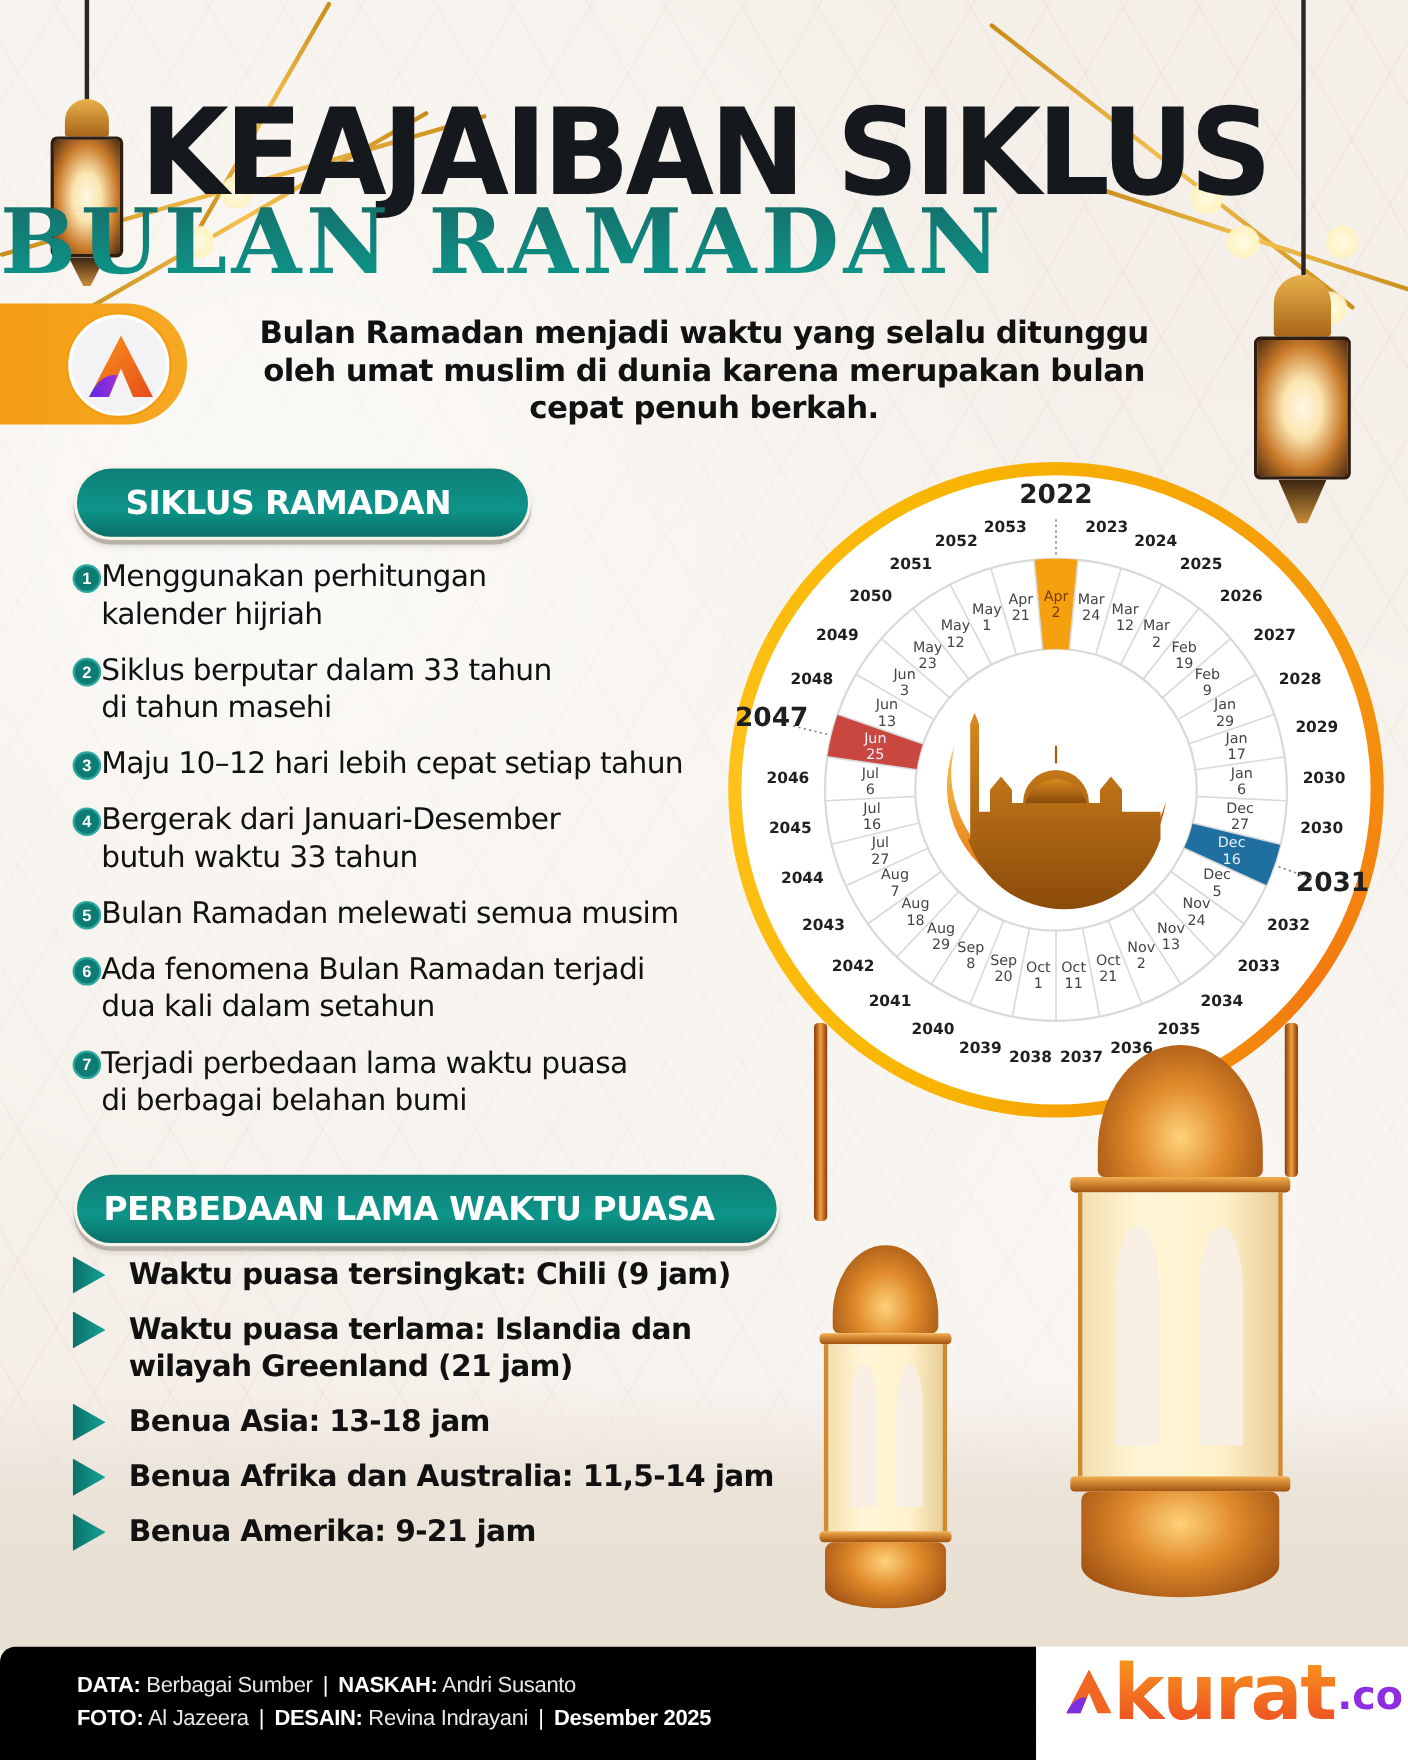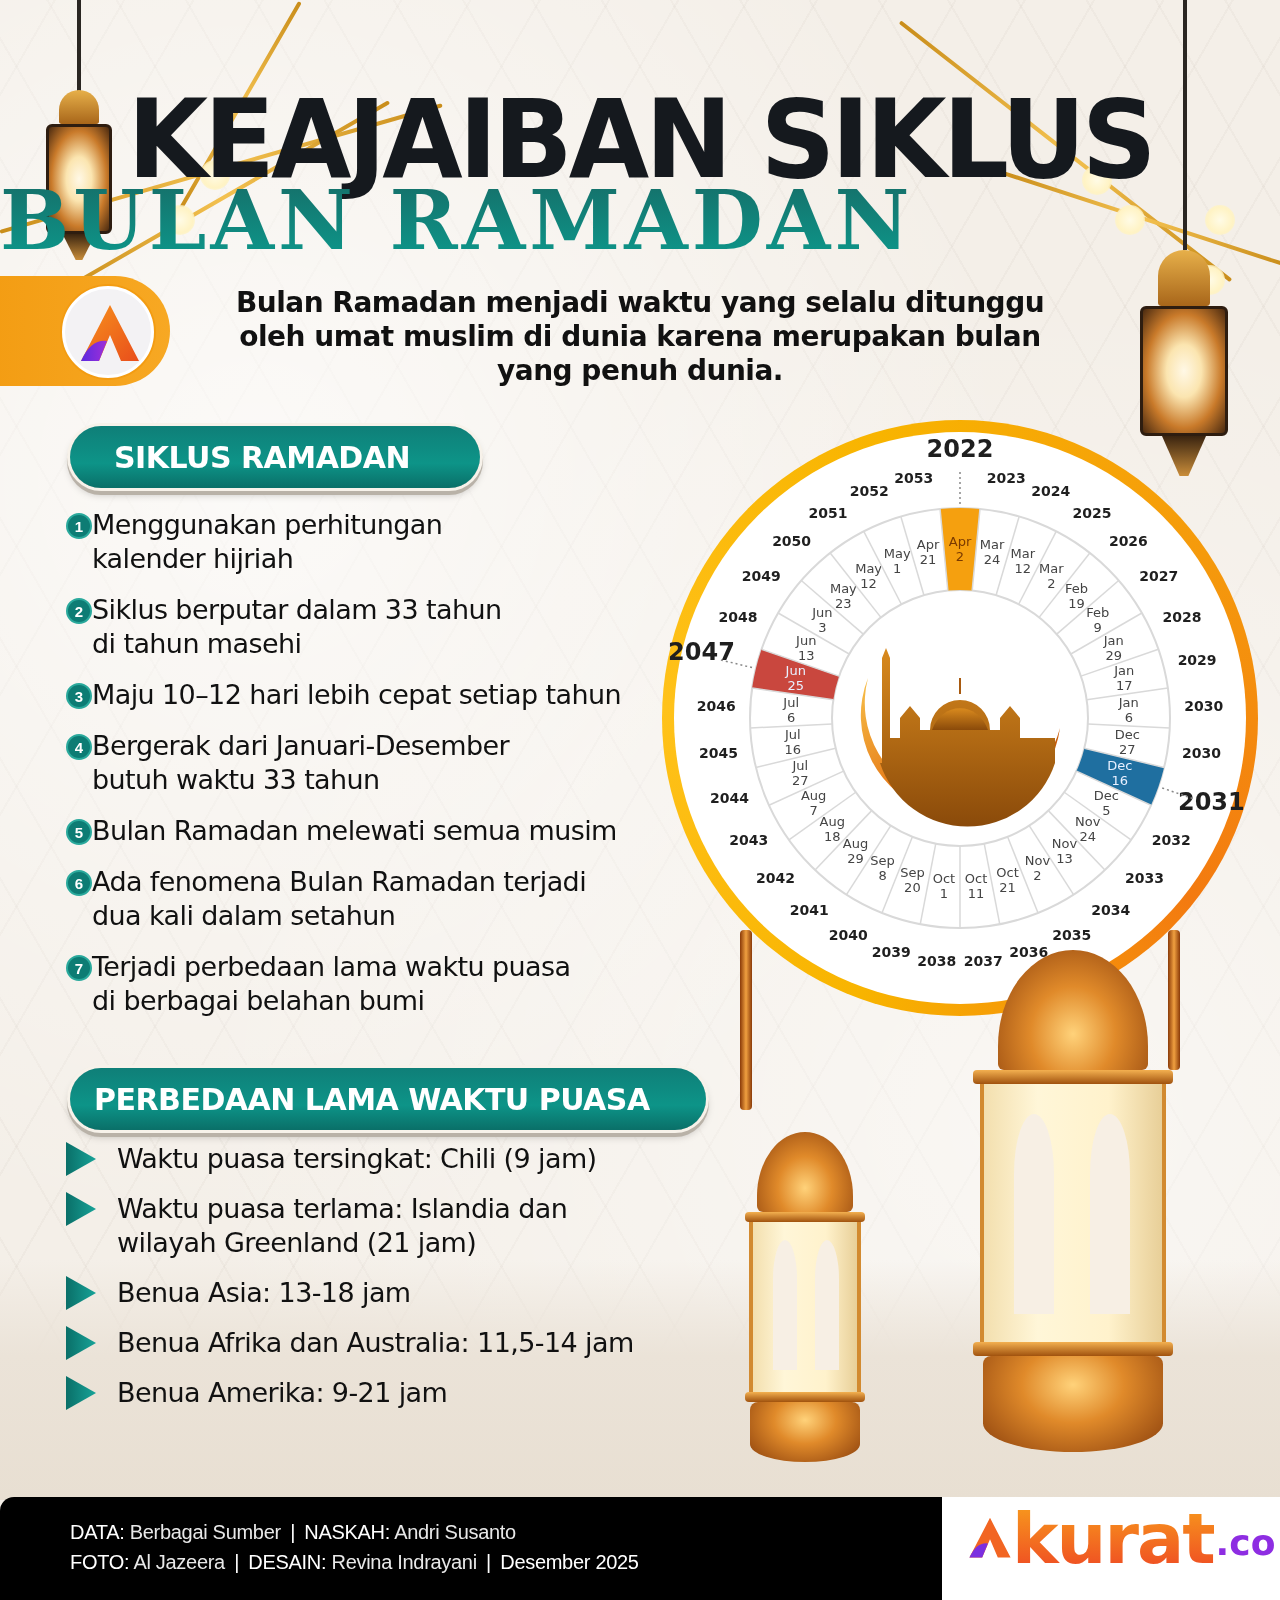--- a/index.html
+++ b/index.html
@@ -79,21 +79,21 @@
   }
   .num-text { font-size: 27px; line-height: 34px; color: #111; font-family: "DejaVu Sans", sans-serif; letter-spacing: -0.6px; }
 
   .arrow-list { position: absolute; left: 66px; top: 1142px; width: 660px; }
   .arrow-item { display: flex; align-items: flex-start; margin-bottom: 16px; }
   .arrow-icon {
     flex: 0 0 30px; width: 30px; height: 34px; margin-top: 0;
     background: linear-gradient(90deg,#0a6f68,#17a398);
     clip-path: polygon(0 0,100% 50%,0 100%);
   }
-  .arrow-text { margin-left: 21px; font-size: 27px; line-height: 34px; color: #111; font-family: "DejaVu Sans", sans-serif; letter-spacing: -0.6px; }
+  .arrow-text { margin-left: 21px; font-size: 27px; line-height: 34px; color: #111; font-family: "DejaVu Sans", sans-serif; letter-spacing: -0.6px; font-weight: bold; }
 
   
   .ring {
     position: absolute; left: 662px; top: 420px; width: 596px; height: 596px; border-radius: 50%;
     background: conic-gradient(from 200deg, #f8b400, #ffc21a, #f8b400, #f59a0c, #f37a10, #f8b400);
     padding: 12px;
   }
   .ring-inner { width: 100%; height: 100%; border-radius: 50%; background: #fff; }
   .wheel-svg { position: absolute; left: 662px; top: 420px; }
 
@@ -105,21 +105,21 @@
   .l-body { background: linear-gradient(90deg,#f3dfae,#fff6d8 30%,#fff2cc 70%,#e8cf98); border-left: 4px solid #d28a30; border-right: 4px solid #d28a30; position: relative; margin: 0 auto; }
   .l-window { position: absolute; background: #f7efe4; border-radius: 50% 50% 0 0 / 30% 30% 0 0; }
   .l-base { background: radial-gradient(ellipse at 50% 30%, #ffd27a 0%, #e08a2a 40%, #8a3f0c 100%); border-radius: 8px 8px 50% 50% / 8px 8px 30% 30%; margin: 0 auto; }
   .l-rim { background: linear-gradient(180deg,#f3b050,#a0520e); border-radius: 4px; margin: 0 auto; }
 
   
   .footer { position: absolute; left: 0; top: 1497px; width: 1280px; height: 103px; }
   .footer-dark { position: absolute; left: 0; top: 0; width: 942px; height: 103px; background: #000; border-top-left-radius: 14px; }
   .footer-light { position: absolute; left: 942px; top: 0; width: 338px; height: 103px; background: #fff; }
   .credit { position: absolute; left: 70px; color: #fff; font-size: 20px; font-family: "Liberation Sans", sans-serif; letter-spacing: -0.3px; }
-  .credit .lbl { font-weight: normal; }
+  .credit .lbl { font-weight: bold; }
   .credit .val { font-weight: normal; color: #e8e8e8; }
   .credit .sep { color: #fff; margin: 0 4px; }
   .brand { position: absolute; left: 968px; top: 12px; display: flex; align-items: flex-end; }
   .brand-word { font-family: "DejaVu Sans", sans-serif; font-weight: bold; font-size: 70px; color: #f26522; letter-spacing: -2px; line-height: 60px;
     background: linear-gradient(180deg,#f7941d,#ef4e23); -webkit-background-clip: text; background-clip: text; -webkit-text-fill-color: transparent; }
   .brand-co { font-family: "DejaVu Sans", sans-serif; font-weight: bold; font-size: 36px; color: #8e2de2; line-height: 52px; margin-left: 2px; }
 </style>
 </head>
 <body>
 
@@ -169,21 +169,21 @@
         </linearGradient>
     </defs>
     <polygon points="31,4 60,60 42,60 31,34 20,60 2,60" fill="url(#ga)"></polygon>
     <path d="M2,60 Q12,38 28,40 L20,60 Z" fill="url(#gb)"></path>
   </svg>
 </div>
 
 <div class="intro">
   <div>Bulan Ramadan menjadi waktu yang selalu ditunggu</div>
   <div>oleh umat muslim di dunia karena merupakan bulan</div>
-  <div>yang penuh dunia.</div>
+  <div>cepat penuh berkah.</div>
 </div>
 
 <div class="pill" style="left:70px;top:426px;width:410px;">
   <span>SIKLUS RAMADAN</span>
 </div>
 <div class="num-list">
   <div class="num-item">
     <div class="num-badge">1</div>
     <div class="num-text">
         <div>Menggunakan perhitungan</div>

